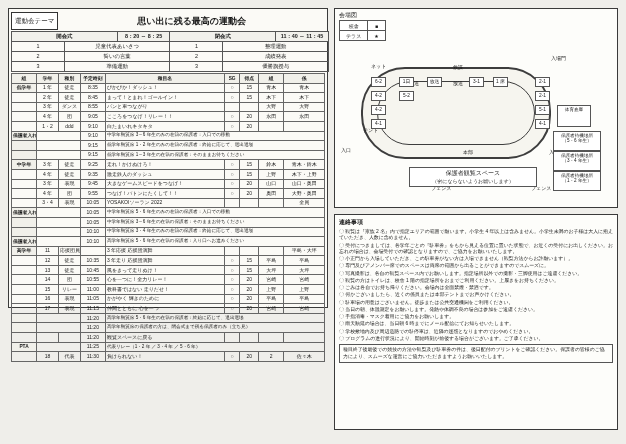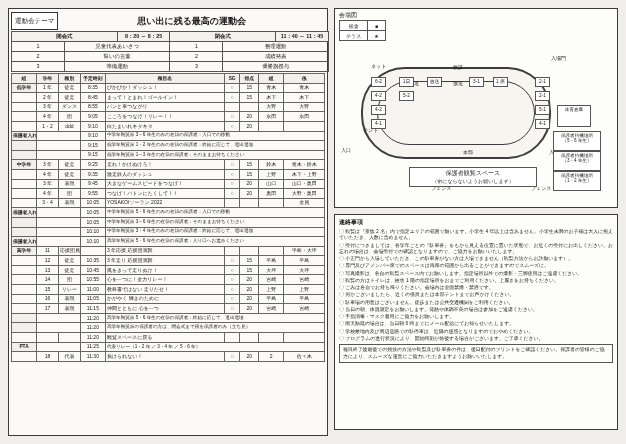--- a/index.html
+++ b/index.html
@@ -7,21 +7,21 @@
     width:626px;height:444px;
     background:#efeeea;
     font-family:"Liberation Sans", sans-serif;
     color:#1a1a1a;
     overflow:hidden;
   }
   .page{position:relative;width:626px;height:444px;}
 
   
   .left{
-    position:absolute;left:8px;top:8px;width:320px;height:428px;
+    position:absolute;left:8px;top:8px;width:320px;height:300px;
     background:#fbfaf6;border:1px solid #3a3a3a;
     box-sizing:border-box;
   }
   .theme-row{display:flex;align-items:stretch;height:18px;margin:3px 2px 1px 2px;}
   .theme-label{
     border:1px solid #333;font-size:6.5px;padding:0 3px;display:flex;align-items:center;
     background:#fff;white-space:nowrap;
   }
   .theme-text{flex:1;text-align:center;font-size:9px;font-weight:bold;display:flex;align-items:center;justify-content:center;}
 

